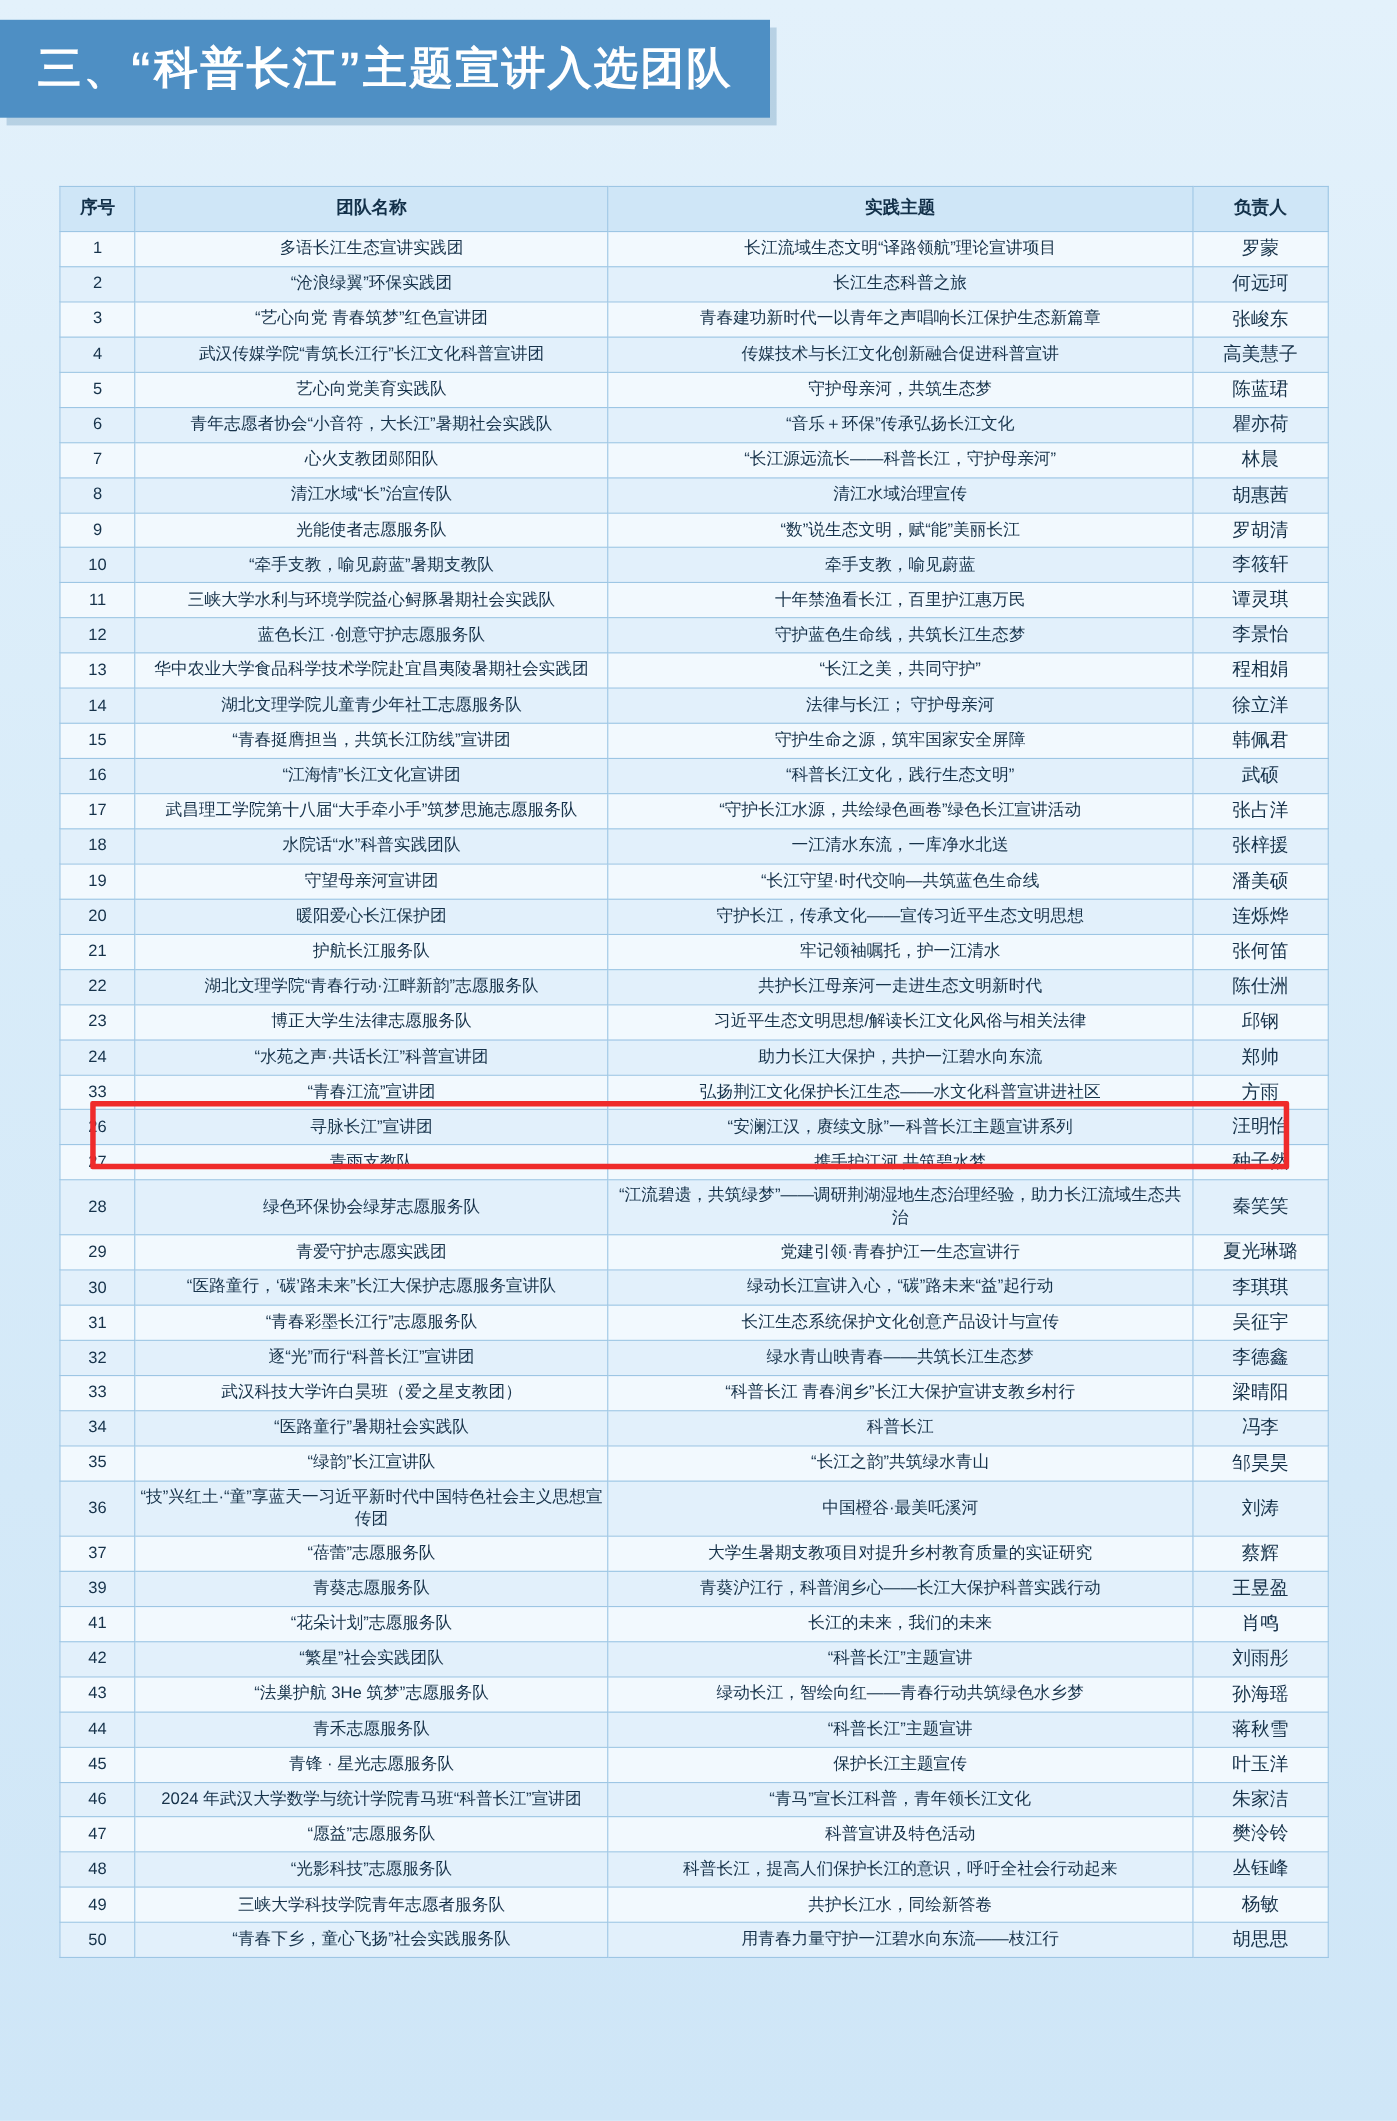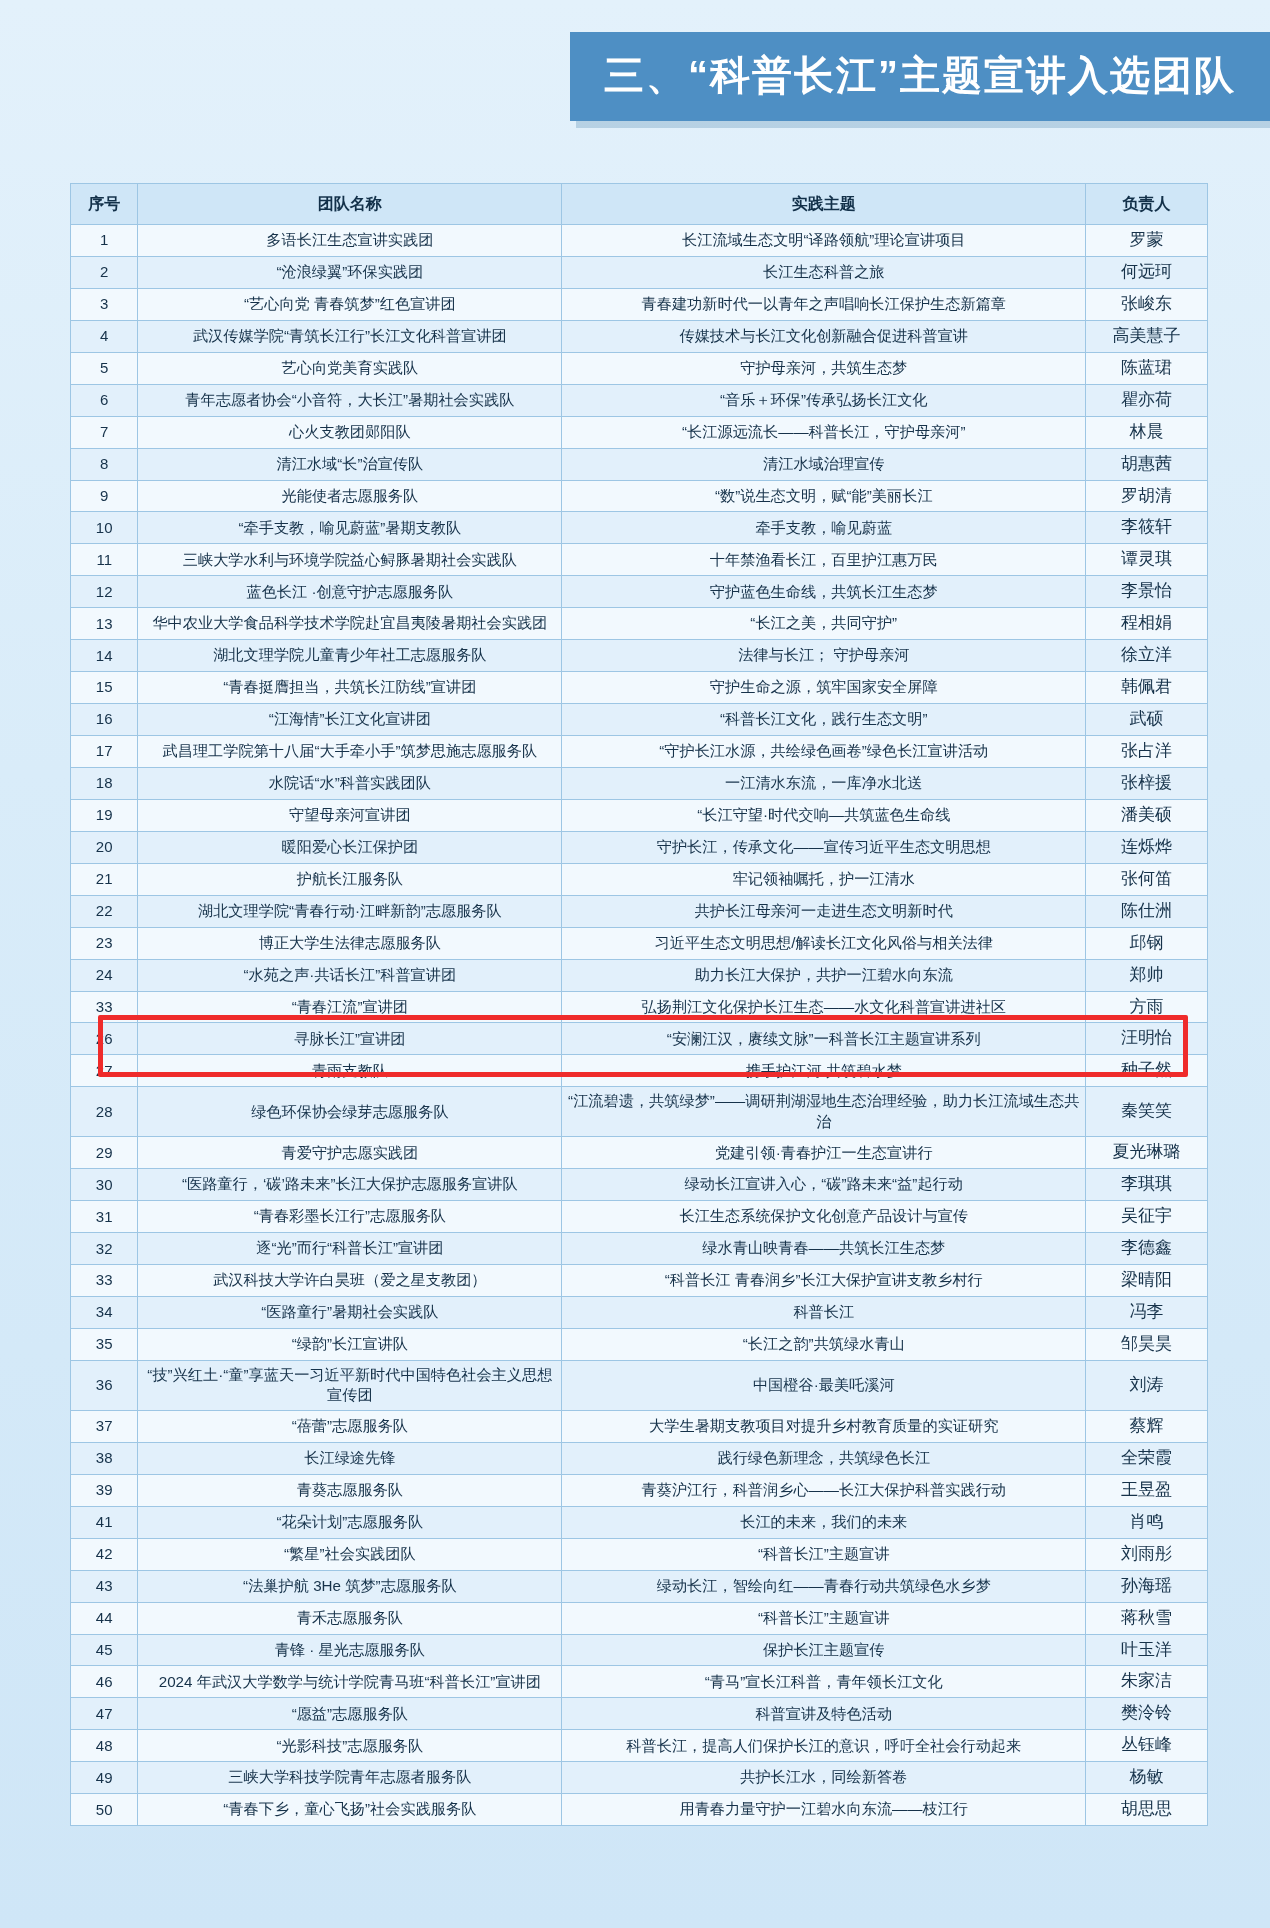--- a/index.html
+++ b/index.html
@@ -12,35 +12,35 @@
     position: relative;
     width: 1270px;
     min-height: 1928px;
     background: linear-gradient(180deg, #e3f1fb 0%, #d9ecf9 40%, #cfe6f7 100%);
     box-sizing: border-box;
     padding: 0;
     overflow: hidden;
   }
   .title-wrap {
     display: flex;
-    justify-content: flex-end;
-    padding-top: 32px;
+    justify-content: flex-start;
+    padding-top: 18px;
   }
   .title-box {
     background: #4e8fc4;
     color: #ffffff;
     font-size: 40px;
     font-weight: bold;
     letter-spacing: 2px;
     padding: 16px 34px 18px 34px;
     box-shadow: 6px 7px 0 rgba(130,170,200,0.45);
     white-space: nowrap;
   }
   .table-wrap {
-    margin: 62px 62px 0 70px;
+    margin: 62px 62px 0 54px;
     position: relative;
   }
   table.main {
     width: 100%;
     border-collapse: collapse;
     table-layout: fixed;
     font-size: 15.2px;
     color: #16324a;
     background: #eaf5fd;
   }
@@ -321,26 +321,20 @@
             <td class="topic">中国橙谷·最美吒溪河</td>
             <td class="leader">刘涛</td>
           </tr>
           <tr>
             <td class="idx">37</td>
             <td class="team">“蓓蕾”志愿服务队</td>
             <td class="topic">大学生暑期支教项目对提升乡村教育质量的实证研究</td>
             <td class="leader">蔡辉</td>
           </tr>
           <tr>
-            <td class="idx">38</td>
-            <td class="team">长江绿途先锋</td>
-            <td class="topic">践行绿色新理念，共筑绿色长江</td>
-            <td class="leader">全荣霞</td>
-          </tr>
-          <tr>
             <td class="idx">39</td>
             <td class="team">青葵志愿服务队</td>
             <td class="topic">青葵沪江行，科普润乡心——长江大保护科普实践行动</td>
             <td class="leader">王昱盈</td>
           </tr>
           <tr>
             <td class="idx">41</td>
             <td class="team">“花朵计划”志愿服务队</td>
             <td class="topic">长江的未来，我们的未来</td>
             <td class="leader">肖鸣</td>

